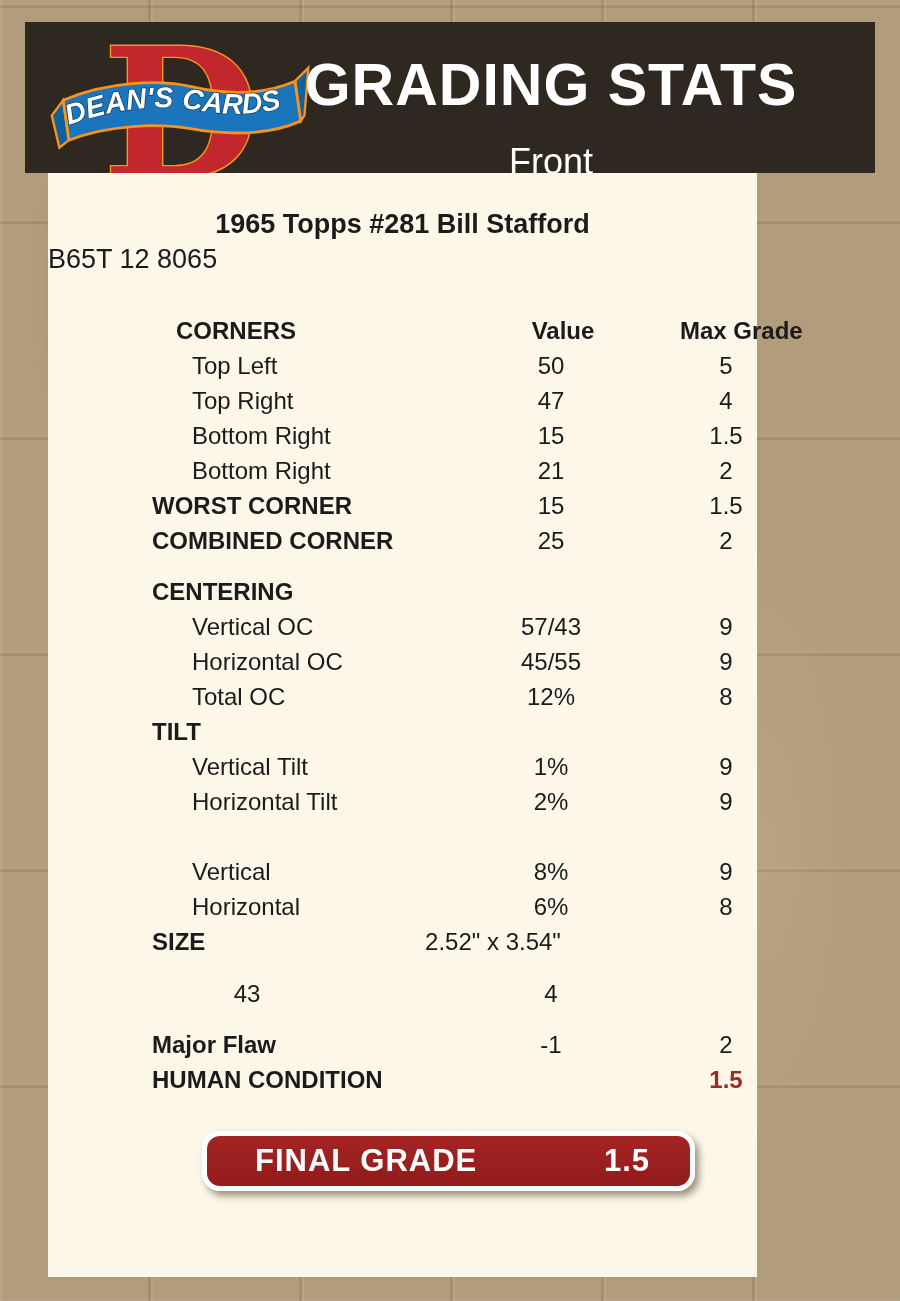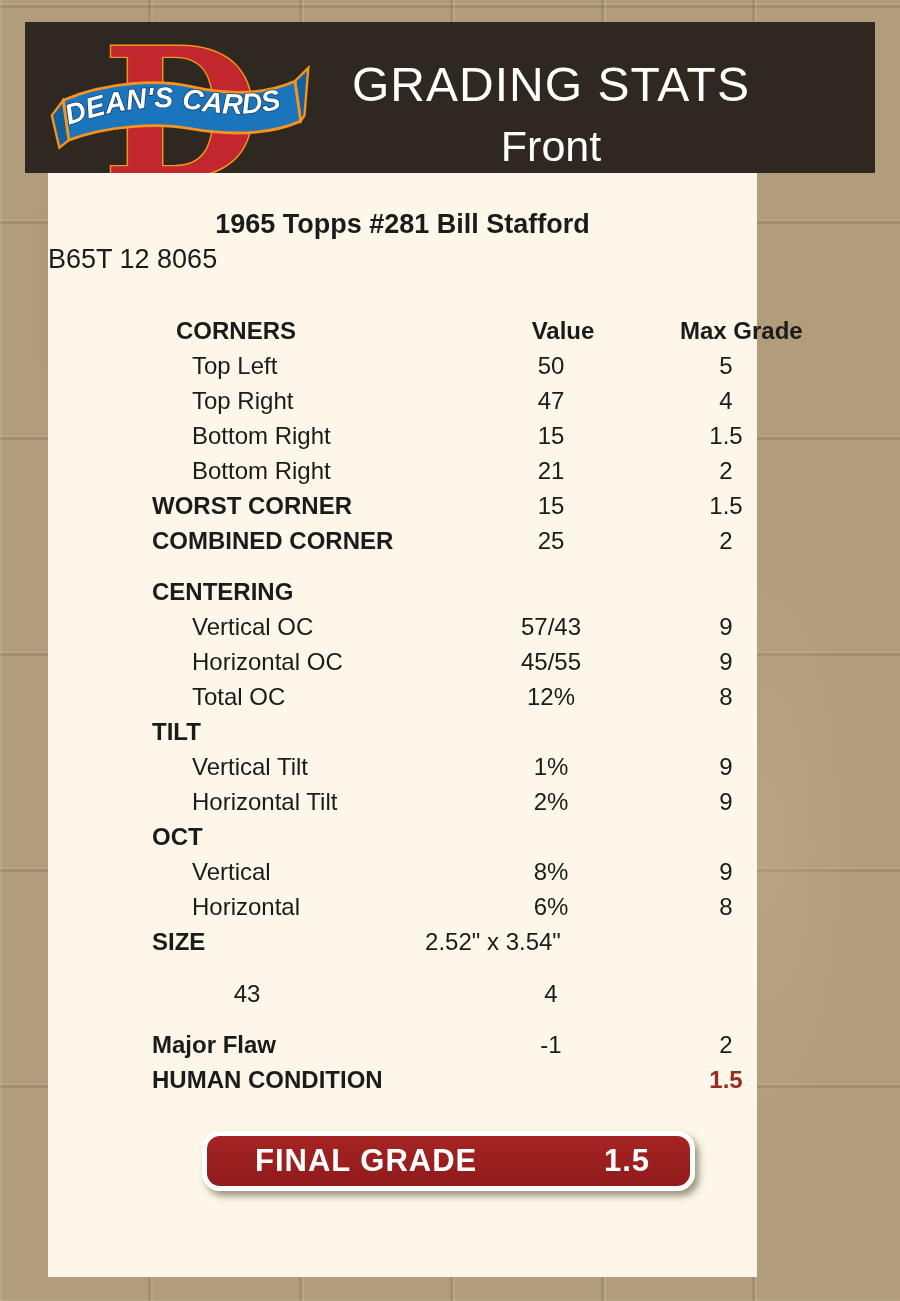--- a/index.html
+++ b/index.html
@@ -19,22 +19,22 @@
   .header{
     position:absolute;left:25px;top:22px;width:850px;height:151px;
     background:#2E2820;
   }
   .logo{position:absolute;left:16px;top:6px;width:280px;height:152px;}
   .logo svg{width:100%;height:100%;}
   .header-text{
     position:absolute;left:0;right:0;top:38px;
     padding-left:202px;text-align:center;color:#FFFFFF;
   }
-  .header-title{font-size:48px;line-height:50px;letter-spacing:1px;font-weight:normal;}
-  .header-subtitle{font-size:43px;line-height:44px;margin-top:14px;}
+  .header-title{font-size:59px;line-height:50px;letter-spacing:1px;font-weight:bold;}
+  .header-subtitle{font-size:36px;line-height:44px;margin-top:30px;}
   .panel{
     position:absolute;left:48px;top:173px;width:709px;height:1104px;
     background:#FCF7E9;color:#1B1B1B;
   }
   .card-title{padding-top:34px;font-size:27px;line-height:34px;font-weight:bold;text-align:center;}
   .card-code{font-size:27px;line-height:36px;}
   .gtable{margin-top:36px;width:790px;}
   .grow{
     display:grid;grid-template-columns:398px 210px 140px;
     height:35px;line-height:35px;font-size:24px;
@@ -159,21 +159,20 @@
         <span class="c-label">Vertical Tilt</span>
         <span class="c-value">1%</span>
         <span class="c-grade">9</span>
       </div>
       <div class="grow r-item">
         <span class="c-label">Horizontal Tilt</span>
         <span class="c-value">2%</span>
         <span class="c-grade">9</span>
       </div>
       <div class="grow r-sec">
-        <span class="c-label">OCT</span>
         <span class="c-value"></span>
         <span class="c-grade"></span>
       </div>
       <div class="grow r-item">
         <span class="c-label">Vertical</span>
         <span class="c-value">8%</span>
         <span class="c-grade">9</span>
       </div>
       <div class="grow r-item">
         <span class="c-label">Horizontal</span>

